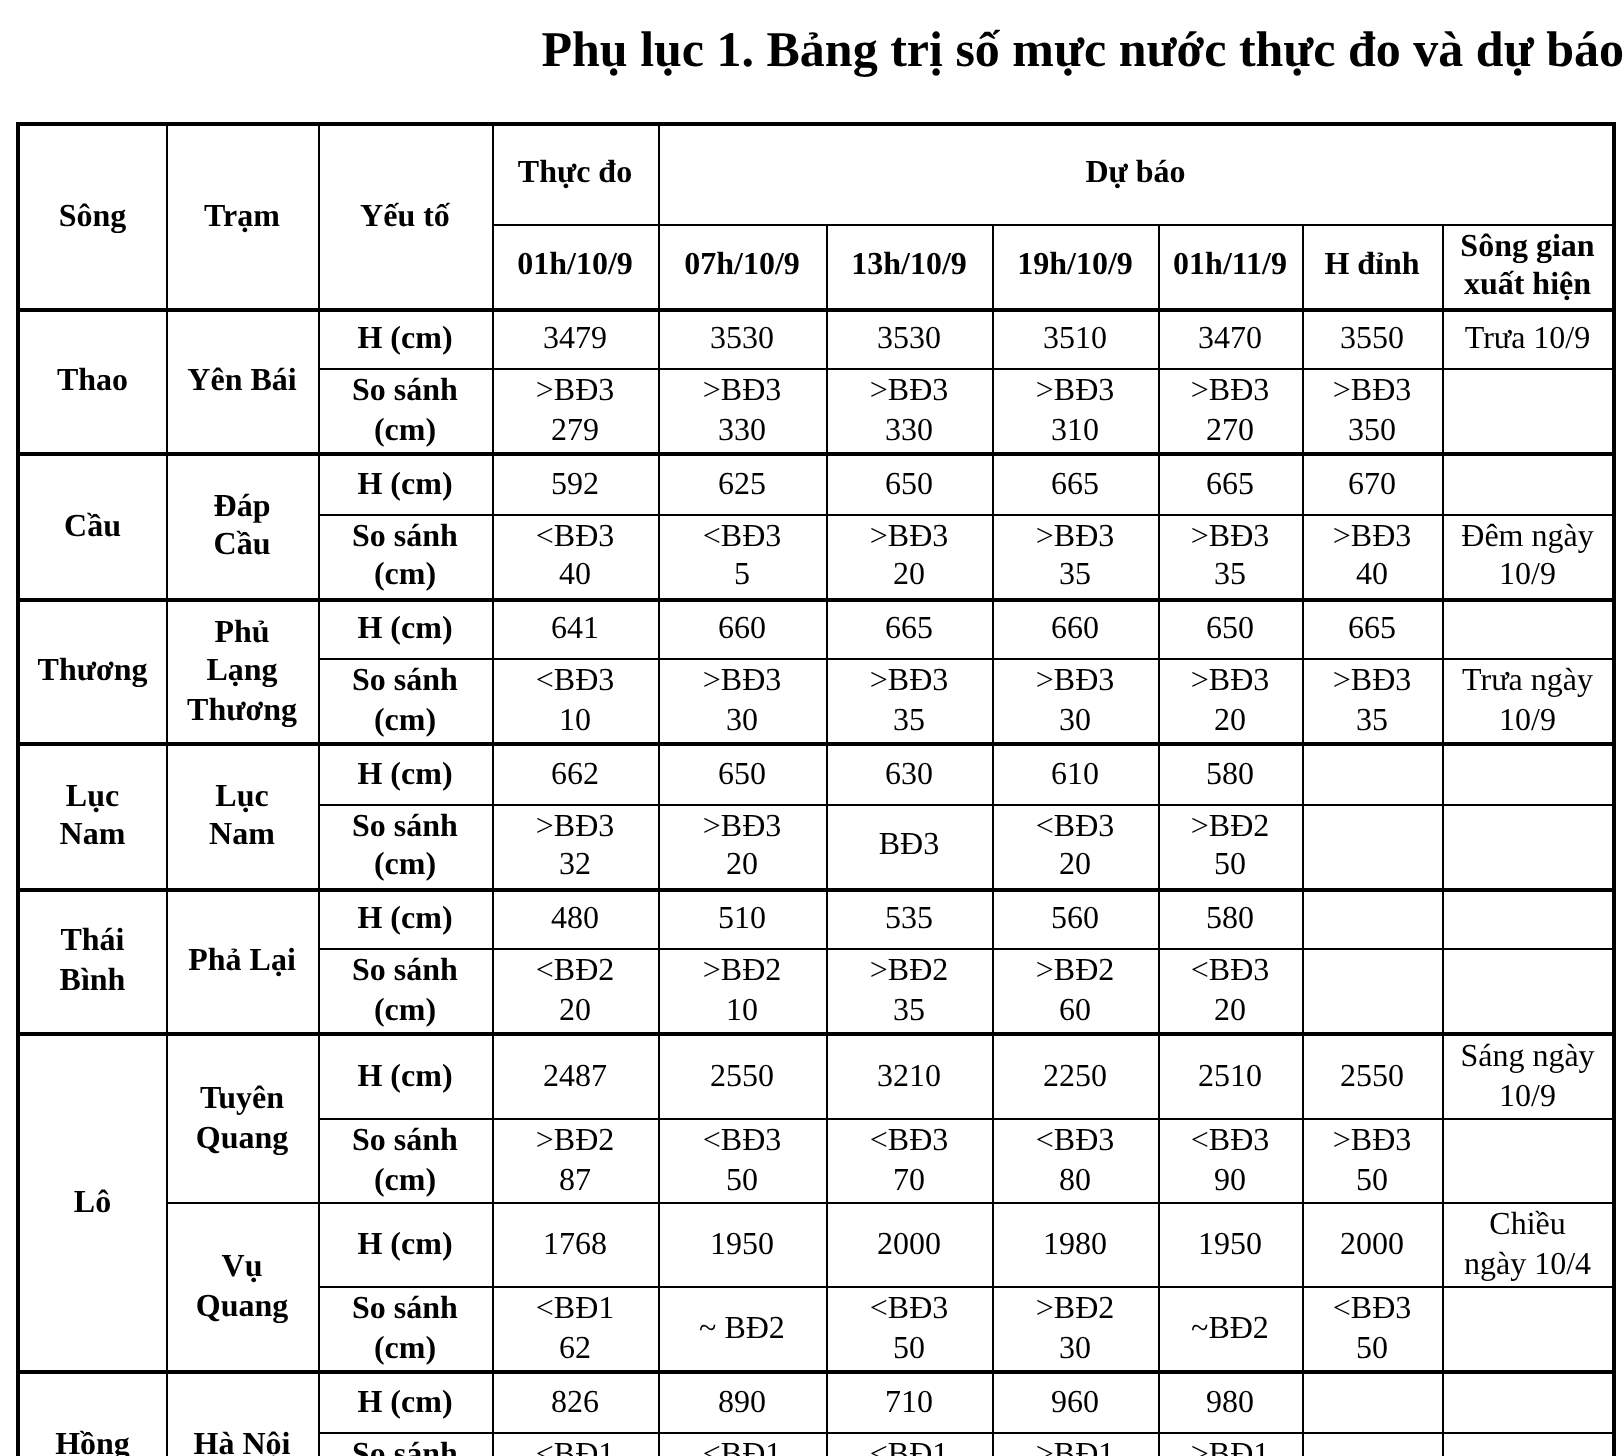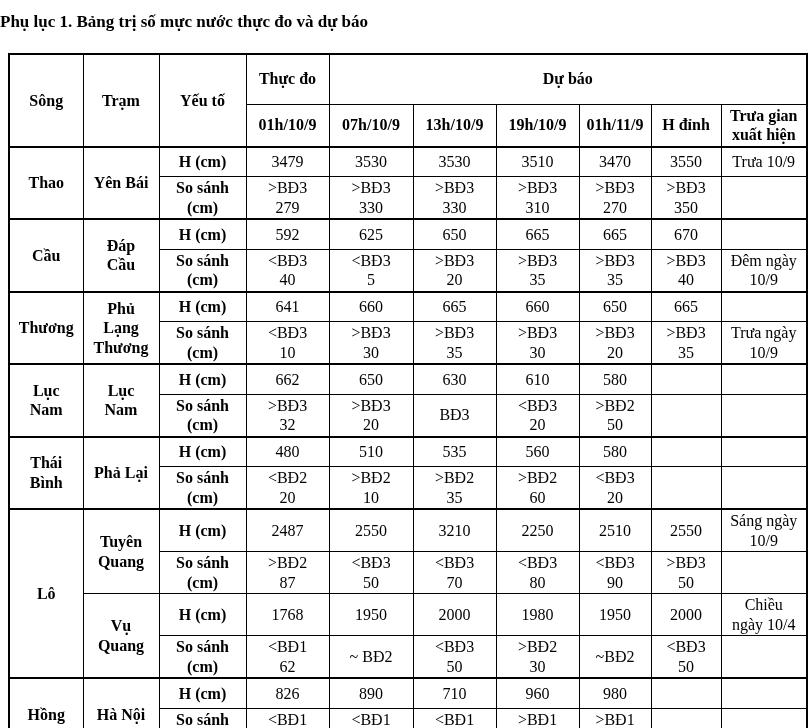--- a/index.html
+++ b/index.html
@@ -6,23 +6,23 @@
     margin: 0;
     padding: 0;
     background: #ffffff;
     width: 812px;
     height: 728px;
     overflow: hidden;
     font-family: "Liberation Serif", "DejaVu Serif", serif;
     color: #000;
   }
   .title {
-    text-align: left;
+    text-align: right;
     font-weight: bold;
-    font-size: 17px;
+    font-size: 25px;
     margin: 12px 0 0 0;
     padding: 0;
   }
   table.wl {
     border-collapse: collapse;
     table-layout: fixed;
     margin: 21px 0 0 8px;
     border: 2px solid #000;
   }
   table.wl th, table.wl td {
@@ -70,21 +70,21 @@
       <th>Thực đo</th>
       <th colspan="6">Dự báo</th>
     </tr>
     <tr class="hr2">
       <th>01h/10/9</th>
       <th>07h/10/9</th>
       <th>13h/10/9</th>
       <th>19h/10/9</th>
       <th>01h/11/9</th>
       <th class="vtop">H đỉnh</th>
-      <th class="pre">Trưa gian
+      <th class="pre">Sông gian
 xuất hiện</th>
     </tr>
   </thead>
   <tbody>
 
     <tr class="h-row gs">
       <td class="lbl pre" rowspan="2">Thao</td>
       <td class="lbl pre" rowspan="2">Yên Bái</td>
       <td class="lbl">H (cm)</td>
       <td>3479</td>

